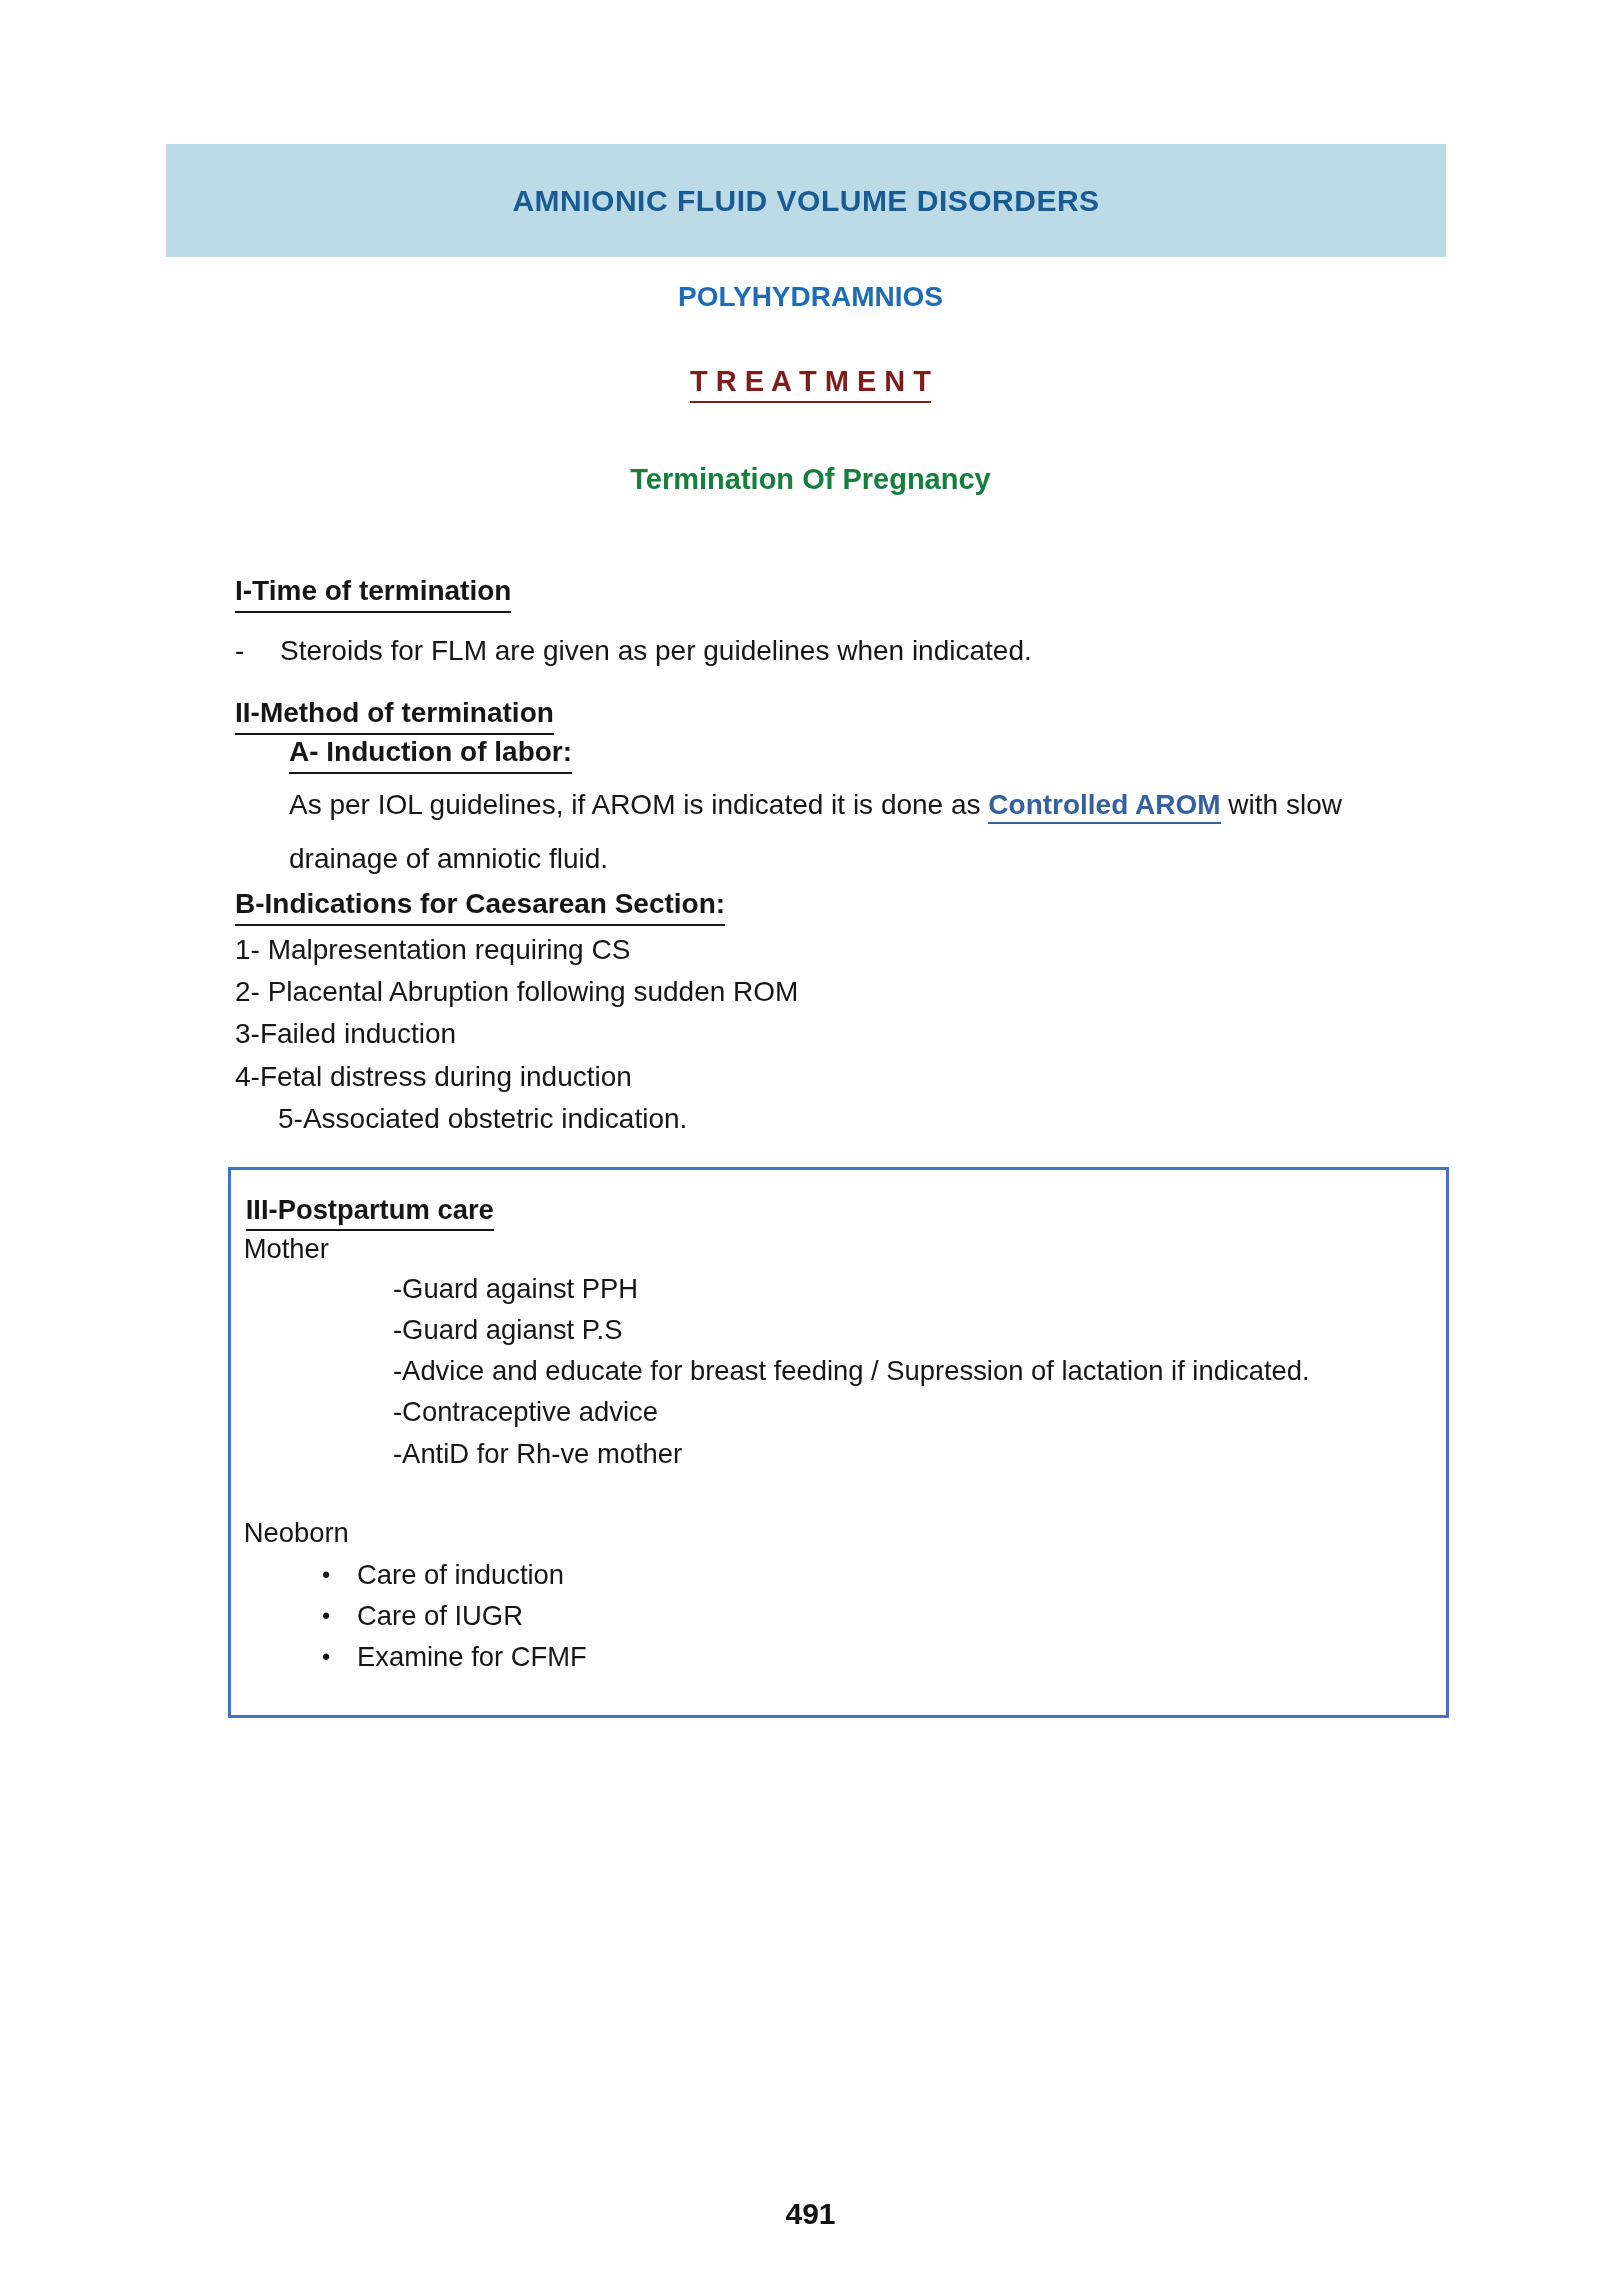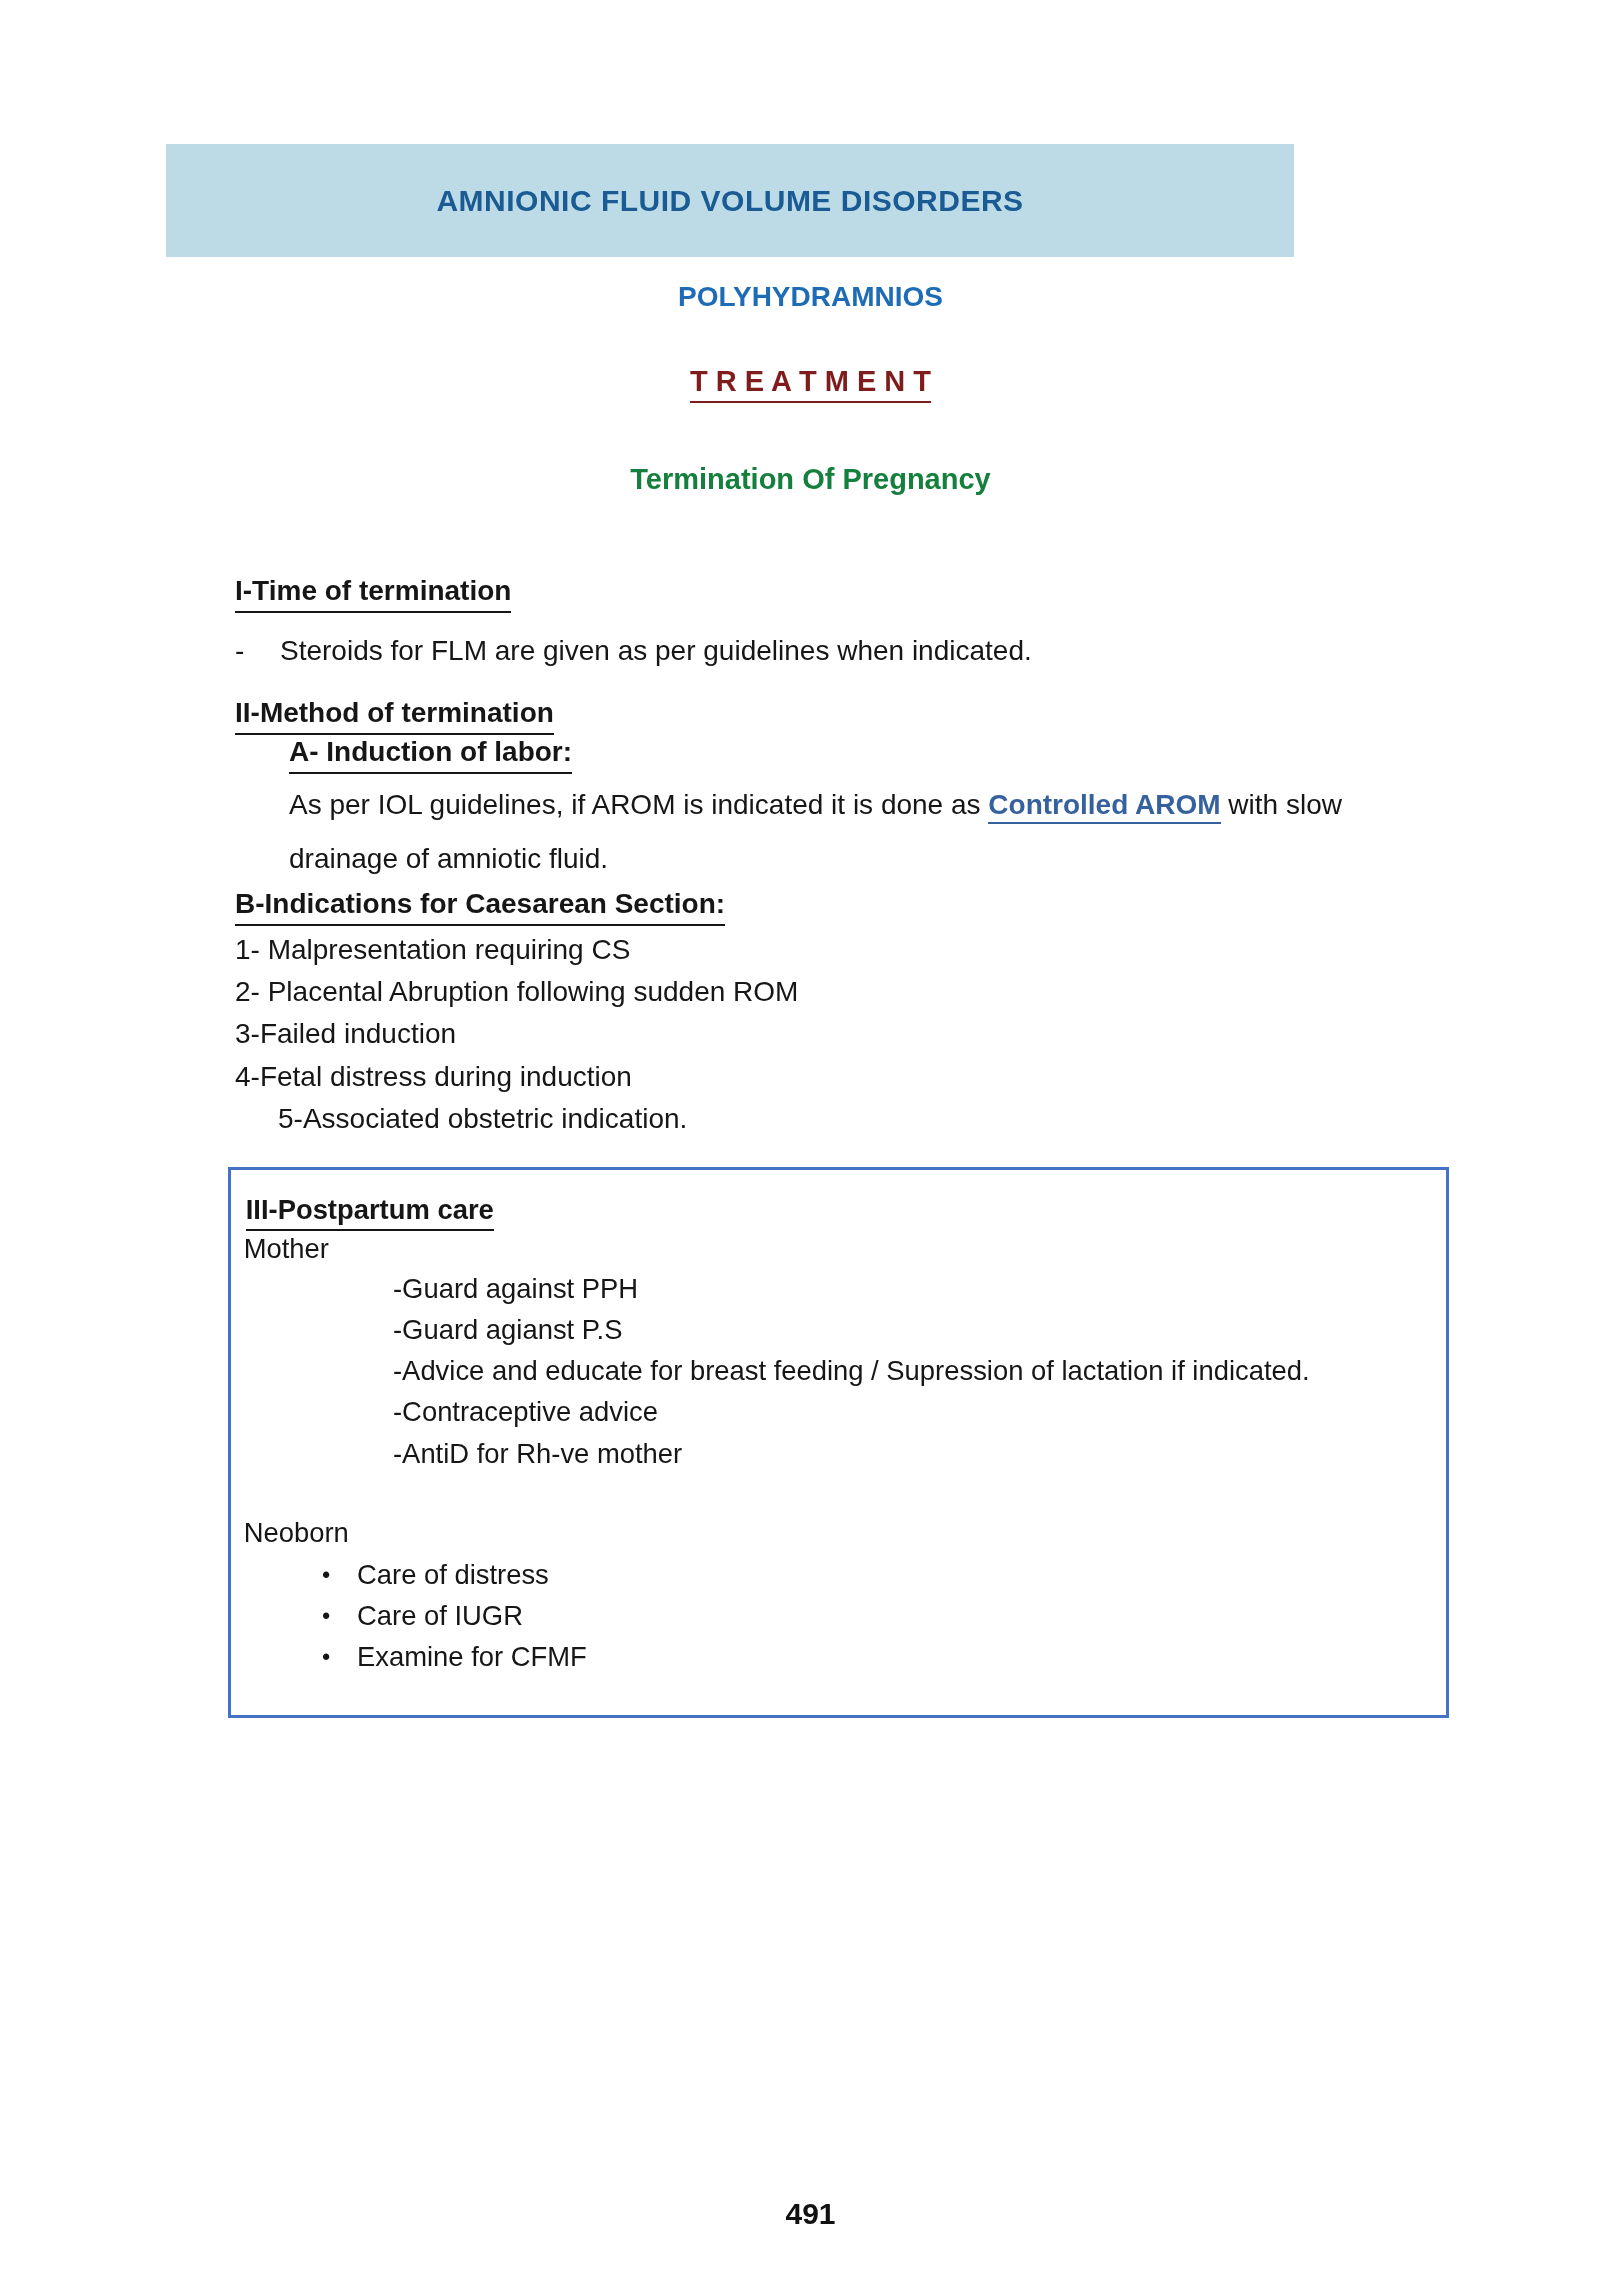--- a/index.html
+++ b/index.html
@@ -6,21 +6,21 @@
   .page {
     position:relative;
     width:1621px; height:2293px;
     background:#ffffff;
     font-family:"Liberation Sans", sans-serif;
     color:#161616;
     overflow:hidden;
   }
   .banner {
     position:absolute; left:166px; top:144px;
-    width:1128px; height:113px;
+    width:1280px; height:113px;
     background:var(--banner-bg, #BDDBE7);
     display:flex; align-items:center; justify-content:center;
   }
   .banner-title {
     font-size:30px; font-weight:bold;
     color:var(--banner-text, #1A5B94);
     letter-spacing:0.5px;
     white-space:nowrap;
   }
   .centered { position:absolute; left:0; width:1621px; text-align:center; white-space:nowrap; }
@@ -125,21 +125,21 @@
     <div class="box-line" style="left:162px; top:101px;">-Guard against PPH</div>
     <div class="box-line" style="left:162px; top:142px;">-Guard agianst P.S</div>
     <div class="box-line" style="left:162px; top:183px;">-Advice and educate for breast feeding / Supression of lactation if indicated.</div>
     <div class="box-line" style="left:162px; top:224px;">-Contraceptive advice</div>
     <div class="box-line" style="left:162px; top:266px;">-AntiD for Rh-ve mother</div>
 
     <div class="box-line" style="left:12.7px; top:345px;">Neoborn</div>
 
     <div class="box-line bullet-row" style="left:91px; top:387px;">
       <span class="bullet-glyph">•</span>
-      <span>Care of distress</span>
+      <span>Care of induction</span>
     </div>
     <div class="box-line bullet-row" style="left:91px; top:428px;">
       <span class="bullet-glyph">•</span>
       <span>Care of IUGR</span>
     </div>
     <div class="box-line bullet-row" style="left:91px; top:469px;">
       <span class="bullet-glyph">•</span>
       <span>Examine for CFMF</span>
     </div>
   </div>

